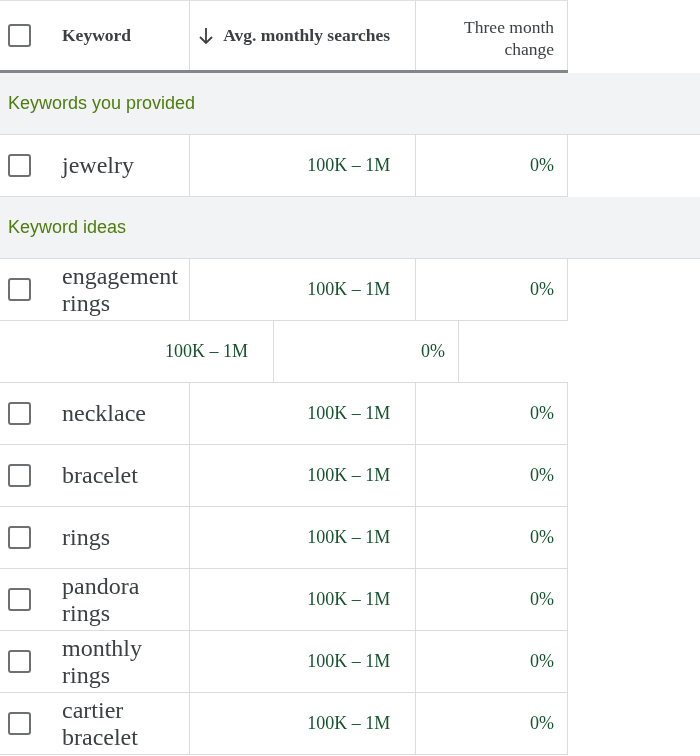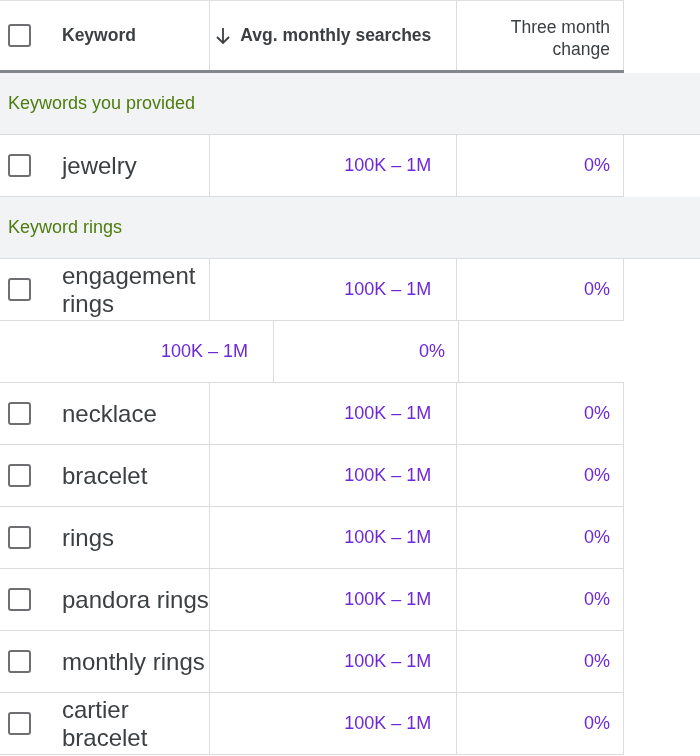--- a/index.html
+++ b/index.html
@@ -1,35 +1,35 @@
 <!DOCTYPE html>
 <html><head>
   <meta charset="utf-8">
   <style>
     * { box-sizing: border-box; margin: 0; padding: 0; }
     html, body { width: 700px; height: 756px; overflow: hidden; background: #ffffff; }
     body { font-family: "Liberation Sans", "DejaVu Sans", sans-serif; color: #3c4043; }
     .table { position: relative; width: 700px; }
-    .row { display: flex; width: 624px; border-bottom: 1px solid #dadce0; background: #fff; }
+    .row { display: flex; width: 568px; border-bottom: 1px solid #dadce0; background: #fff; font-family: Liberation Serif, serif; }
     .header { height: 73px; border-top: 1px solid #e0e0e0; border-bottom: 3px solid #80868b; }
     .cell { position: relative; display: flex; align-items: center; height: 100%; }
     .c-kw { width: 234px; border-right: 1px solid #dadce0; padding-left: 8px; }
     .c-avg { width: 274px; border-right: 1px solid #dadce0; justify-content: flex-end; padding-right: 25px; }
     .c-chg { width: 185px; border-right: 1px solid #dadce0; justify-content: flex-end; padding-right: 13px; }
     .c-rest { flex: 1; }
     .header .cell { font-weight: bold; font-size: 17.5px; color: #3c4043; }
     .header .c-chg { font-weight: normal; font-size: 17.5px; text-align: right; line-height: 22px; padding-top: 4px; }
     .header .c-chg span { display: block; text-align: right; }
     .checkbox { width: 23px; height: 23px; border: 2.5px solid #6d6f73; border-radius: 3px; background: #fff; flex-shrink: 0; cursor: pointer; }
     .kw-label { margin-left: 31px; font-size: 24px; color: #3c4043; }
     .header .kw-label { margin-left: 31px; font-weight: bold; font-size: 17.5px; }
     .sort-icon { display: inline-flex; width: 18px; height: 20px; margin-right: 8px; align-items: center; justify-content: center; }
     .group { height: 62px; background: #f1f3f4; display: flex; align-items: center; padding-left: 8px; font-size: 18px; color: #4d7c0f; border-bottom: 1px solid #dadce0; }
     .data { height: 62px; }
-    .data .c-avg, .data .c-chg { font-size: 18px; color: #6d28d9; }
+    .data .c-avg, .data .c-chg { font-size: 18px; color: #14532d; }
   </style>
 </head>
 <body>
 
 <div class="table">
   <div class="row header">
     <div class="cell c-kw">
       <div class="checkbox"></div>
       <span class="kw-label">Keyword</span>
     </div>
@@ -61,21 +61,21 @@
        </div>
        <div class="cell c-avg">
          <span>100K – 1M</span>
        </div>
        <div class="cell c-chg">
          <span>0%</span>
        </div>
        <div class="cell c-rest"></div>
       </div>
       <div class="group">
-        <span>Keyword rings</span>
+        <span>Keyword ideas</span>
       </div>
       <div class="row data">
         <div class="cell c-kw">
          <div class="checkbox"></div>
          <span class="kw-label">engagement rings</span>
        </div>
        <div class="cell c-avg">
          <span>100K – 1M</span>
        </div>
        <div class="cell c-chg">

